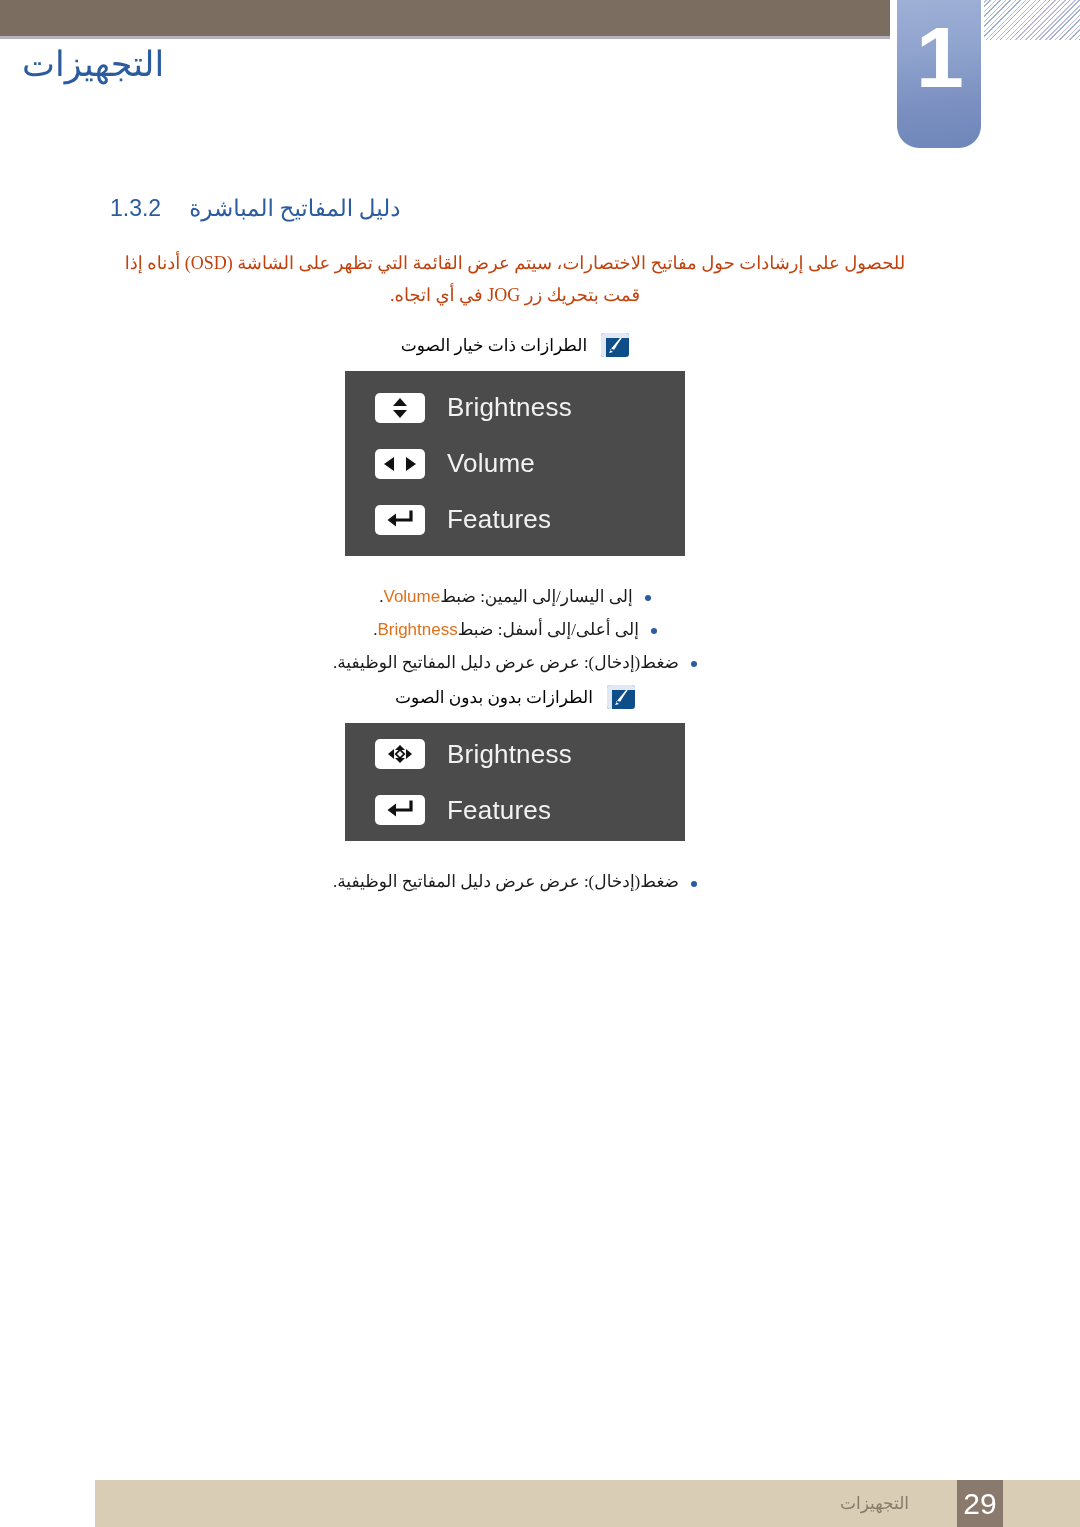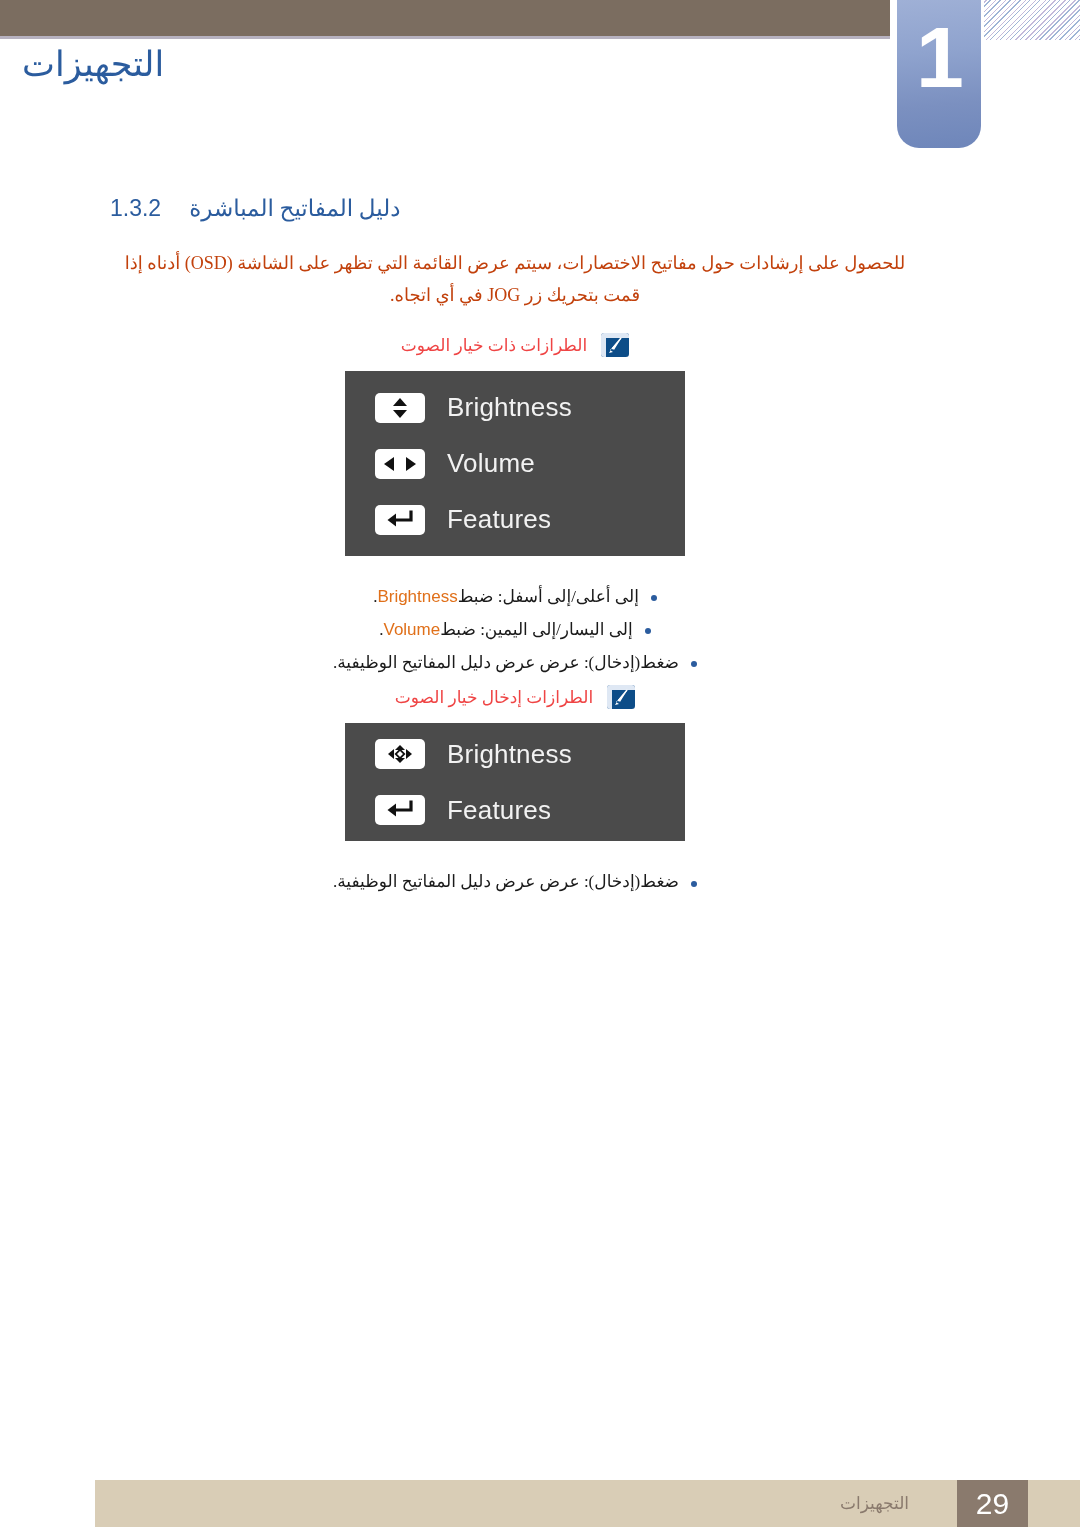--- a/index.html
+++ b/index.html
@@ -138,21 +138,21 @@
     padding: 0 8px;
   }
 
   .note-line {
     display: flex;
     flex-direction: row;
     align-items: center;
     justify-content: center;
     gap: 14px;
     font-size: 17px;
-    color: #ef4444;
+    color: #000000;
     margin: 0 0 14px 0;
   }
   .note-icon {
     width: 28px;
     height: 24px;
     flex: 0 0 auto;
     position: relative;
     border-radius: 3px;
     background: linear-gradient(135deg, #e9eef6 0%, #cfdcee 40%, #2f6fb0 42%, #0e4c86 100%);
     box-shadow: inset 0 0 0 1px #cfd8e6;
@@ -248,21 +248,21 @@
     left: 0;
     top: 0;
     width: 985px;
     height: 47px;
     background: #d9cdb6;
   }
   .footer-page {
     position: absolute;
     top: 0;
     left: 862px;
-    width: 71px;
+    width: 46px;
     height: 47px;
     background: #8a7a6d;
     color: #ffffff;
     font-family: "Liberation Sans", sans-serif;
     font-size: 30px;
     display: flex;
     align-items: center;
     justify-content: center;
   }
   .footer-label {
@@ -340,40 +340,40 @@
           <path d="M26 2 V10 H9" stroke="#111111" stroke-width="3.2" fill="none" stroke-linecap="square"></path>
           <polygon points="11,3.5 11,16.5 2.5,10" fill="#111111"></polygon>
         </svg>
       </span>
       <span class="osd-label">Features</span>
     </div>
   </div>
 
   <ul class="bullets bullets-1">
     <li>
-      <span class="bullet-dot"></span><span>إلى أعلى/إلى أسفل: ضبط</span><span class="en">Brightness</span><span>.</span>
+      <span class="bullet-dot"></span><span>إلى اليسار/إلى اليمين: ضبط</span><span class="en">Volume</span><span>.</span>
     </li>
     <li>
-      <span class="bullet-dot"></span><span>إلى اليسار/إلى اليمين: ضبط</span><span class="en">Volume</span><span>.</span>
+      <span class="bullet-dot"></span><span>إلى أعلى/إلى أسفل: ضبط</span><span class="en">Brightness</span><span>.</span>
     </li>
     <li>
       <span class="bullet-dot"></span><span>ضغط(إدخال): عرض عرض دليل المفاتيح الوظيفية.</span>
     </li>
   </ul>
 
   <div class="note-line">
     <span class="note-icon">
       <svg width="28" height="24" viewBox="0 0 28 24" aria-hidden="true">
         <rect x="0" y="0" width="28" height="24" rx="3" fill="#0d4d88"></rect>
         <path d="M0 0 H28 V5 H5 V24 H0 Z" fill="#dfe8f4"></path>
         <path d="M21 4 L9 17 L12 19 L8 20 L11 15 L13 17 Z" fill="#ffffff"></path>
         <path d="M20 5 L11 16" stroke="#ffffff" stroke-width="1.4" fill="none"></path>
       </svg>
     </span>
-    <span>الطرازات إدخال خيار الصوت</span>
+    <span>الطرازات بدون بدون الصوت</span>
   </div>
 
   <div class="osd osd-2">
     <div class="osd-row">
       <span class="key">
         <svg width="30" height="20" viewBox="0 0 30 20" aria-hidden="true">
           <polygon points="15,1 20,6 10,6" fill="#111111"></polygon>
           <polygon points="15,19 10,14 20,14" fill="#111111"></polygon>
           <polygon points="3,10 9,5 9,15" fill="#111111"></polygon>
           <polygon points="27,10 21,5 21,15" fill="#111111"></polygon>

